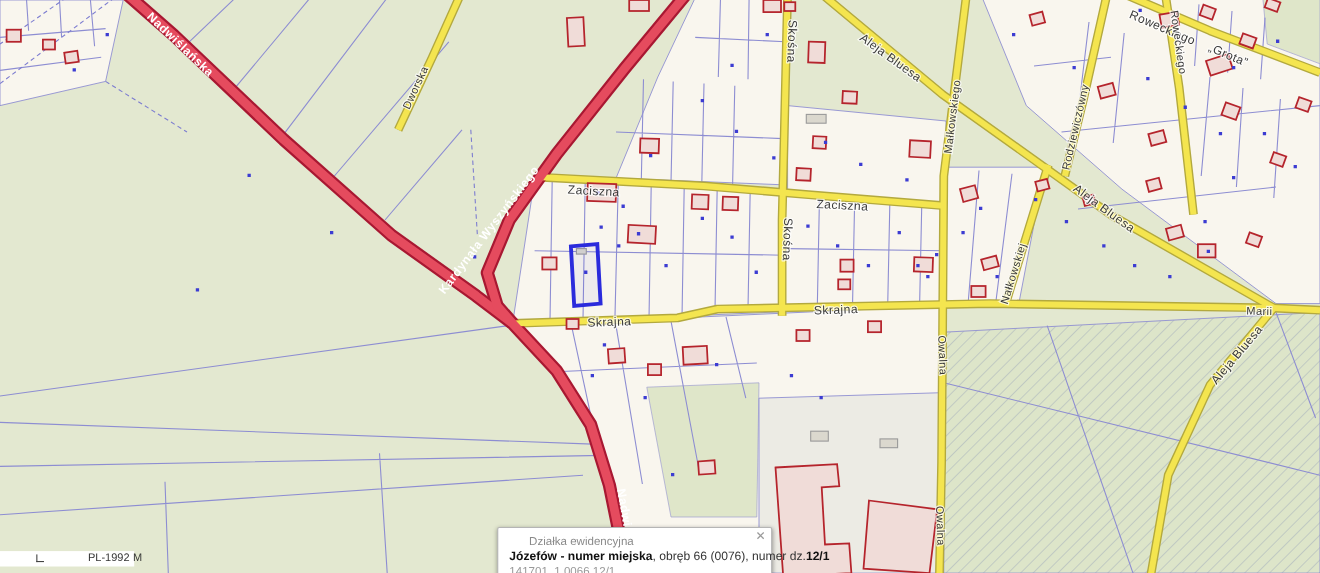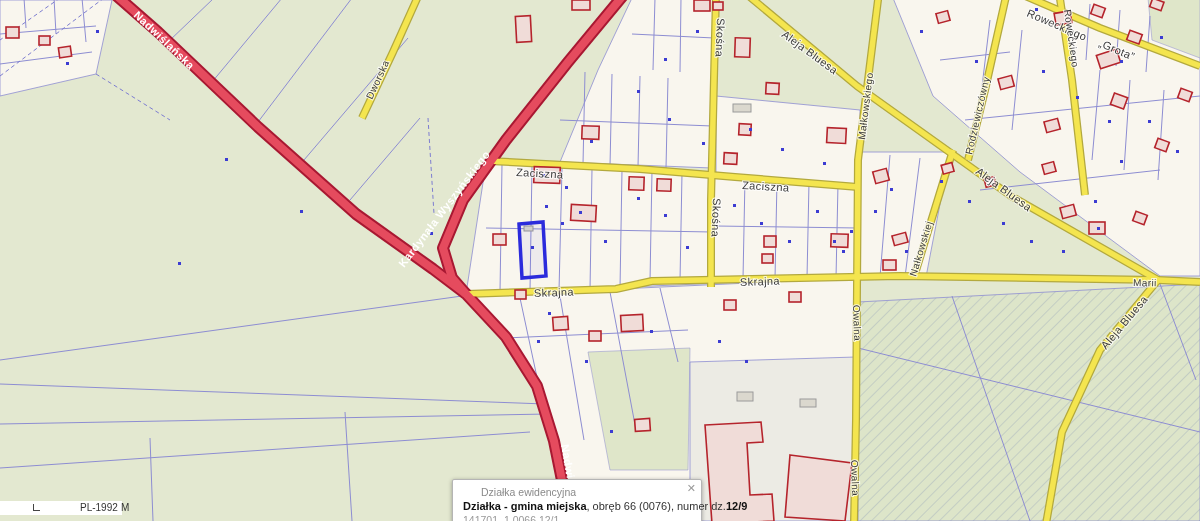--- a/index.html
+++ b/index.html
@@ -236,21 +236,21 @@
     <text class="lbly" x="1098" y="46" transform="rotate(23 1098 46)">„Grota”</text>
     <text class="lbly sm" x="1064" y="10" transform="rotate(82 1064 10)">Roweckiego</text>
     <text class="lbly sm" x="372" y="100" transform="rotate(-65 372 100)">Dworska</text>
     <text class="lbly sm" x="1133" y="286" transform="rotate(1 1133 286)">Marii</text>
   </g>
 </svg>
 
   <div class="popup">
     <div class="close">✕</div>
     <div class="ttl">Działka ewidencyjna</div>
-    <div class="main"><b>Działka - gmina miejska</b><span>, obręb 66 (0076), numer dz.</span><b>12/9</b></div>
+    <div class="main"><b>Józefów - numer miejska</b><span>, obręb 66 (0076), numer dz.</span><b>12/1</b></div>
     <div class="pid">141701_1.0066.12/1</div>
   </div>
 
   <div class="footer">
     <span class="tick"></span>
     <span class="crs">PL-1992</span>
     <span class="mm">M</span>
   </div>
 
 </div>

